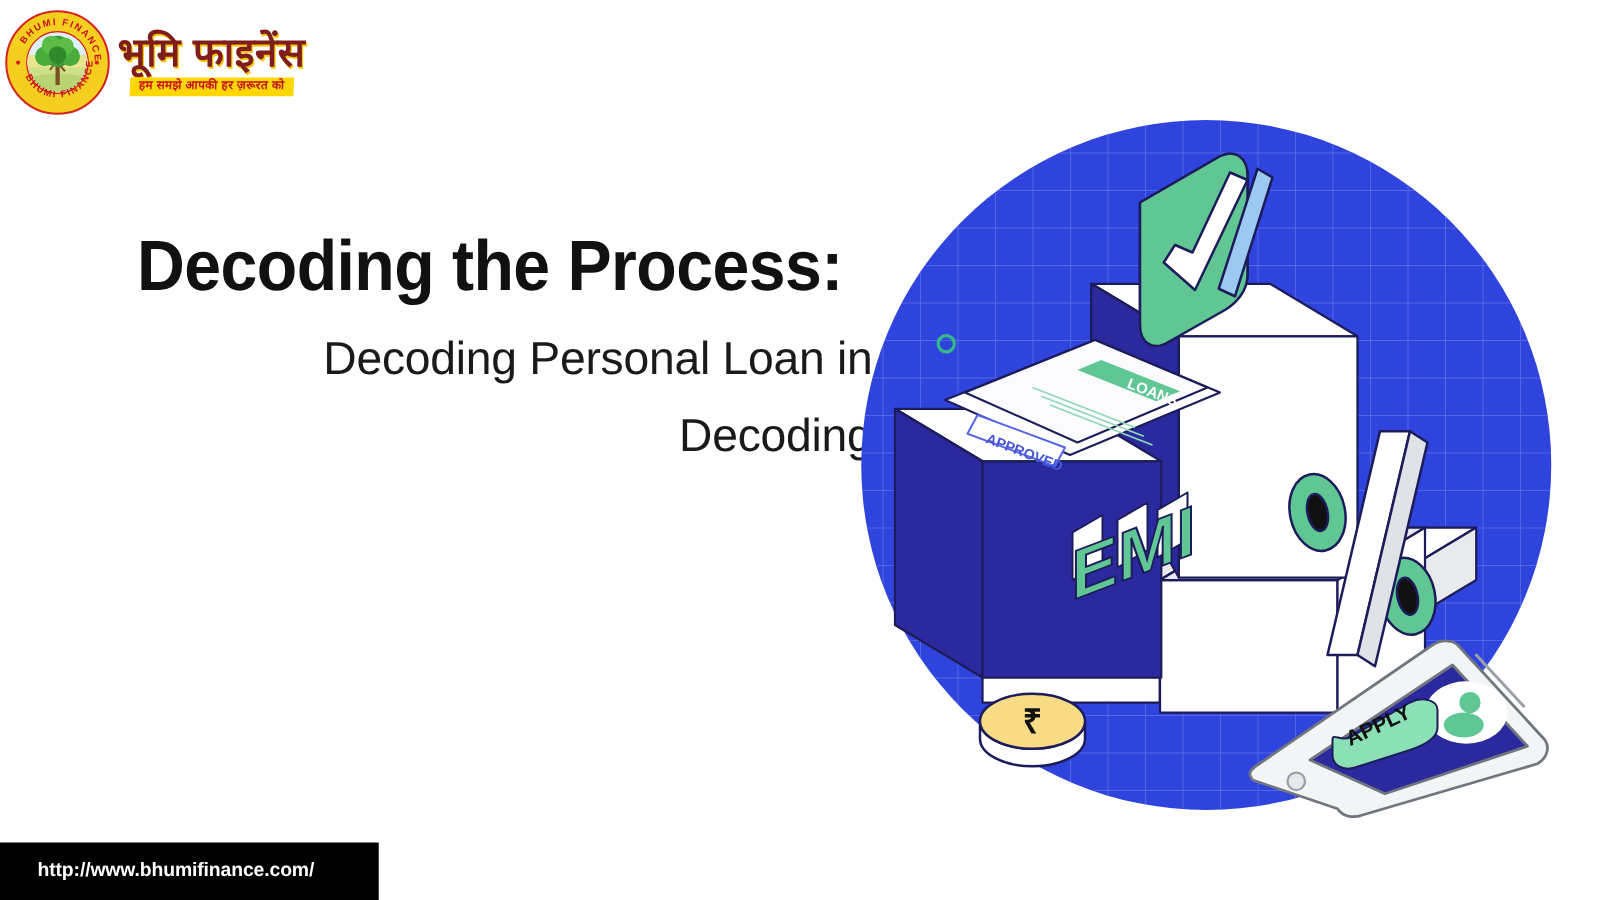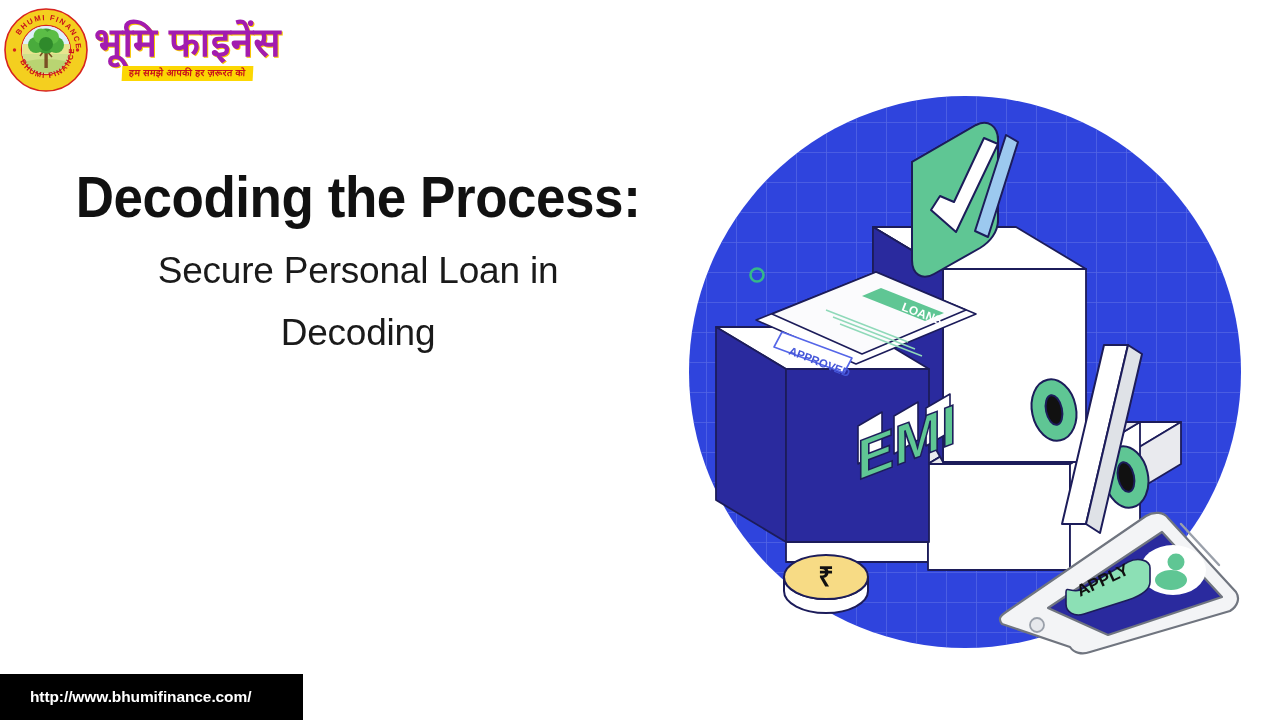--- a/index.html
+++ b/index.html
@@ -42,24 +42,24 @@
   .brand-words {
     position: relative;
     display: flex;
     flex-direction: column;
     align-items: center;
     justify-content: center;
     padding-top: 2px;
   }
   .brand-hindi {
     font-family: "Liberation Sans", sans-serif;
-    font-size: 40px;
+    font-size: 32px;
     font-weight: 700;
     line-height: 1;
-    color: #a21caf;
+    color: #7f1d1d;
     letter-spacing: 0.5px;
     text-shadow: 1px 1px 0 #f7c600;
     white-space: nowrap;
     text-align: center;
   }
   .brand-tagline {
     margin-top: 4px;
     background: #fcd703;
     color: #c8101a;
     font-size: 9.5px;
@@ -68,23 +68,23 @@
     padding: 2px 7px 3px 7px;
     line-height: 1;
     white-space: nowrap;
     transform: skewX(-3deg);
   }
 
   
   .headline-block {
     position: absolute;
     left: 18px;
-    top: 168px;
+    top: 184px;
     width: 680px;
-    text-align: center;
+    text-align: right;
   }
   .headline {
     margin: 0;
     font-family: "Liberation Sans", sans-serif;
     font-weight: 700;
     font-size: 57px;
     line-height: 1.05;
     color: #111111;
     letter-spacing: -0.5px;
     transform: scaleX(0.93);
@@ -181,21 +181,21 @@
 
     <div class="brand-words">
       <div class="brand-hindi">भूमि फाइनेंस</div>
       <div class="brand-tagline">हम समझे आपकी हर ज़रूरत को</div>
     </div>
   </div>
 
   <div class="headline-block">
     <h1 class="headline">Decoding the Process:</h1>
     <div class="subhead">
-      <span class="ln">Secure Personal Loan in</span>
+      <span class="ln">Decoding Personal Loan in</span>
       <span class="ln">Decoding</span>
     </div>
   </div>
 
   <div class="illustration">
     <svg viewBox="0 0 580 570" xmlns="http://www.w3.org/2000/svg">
       <defs>
         <pattern id="grid" width="30" height="30" patternUnits="userSpaceOnUse">
           <path d="M30 0 L0 0 0 30" fill="none" stroke="#6f80ea" stroke-width="1.6"></path>
         </pattern>

